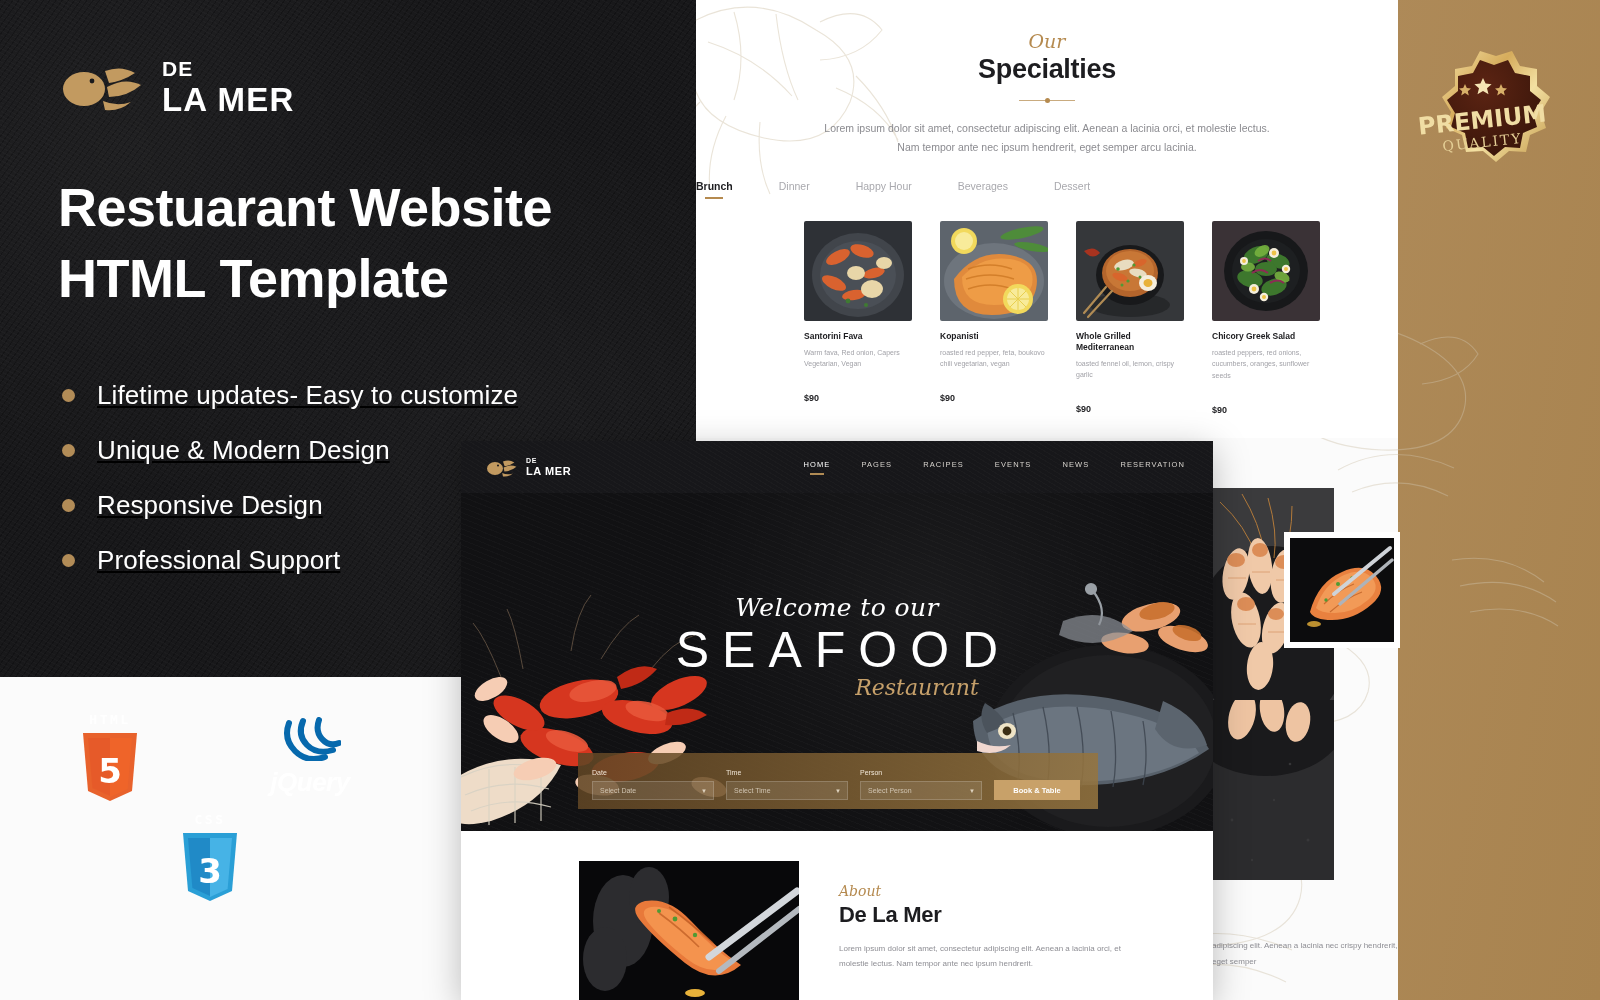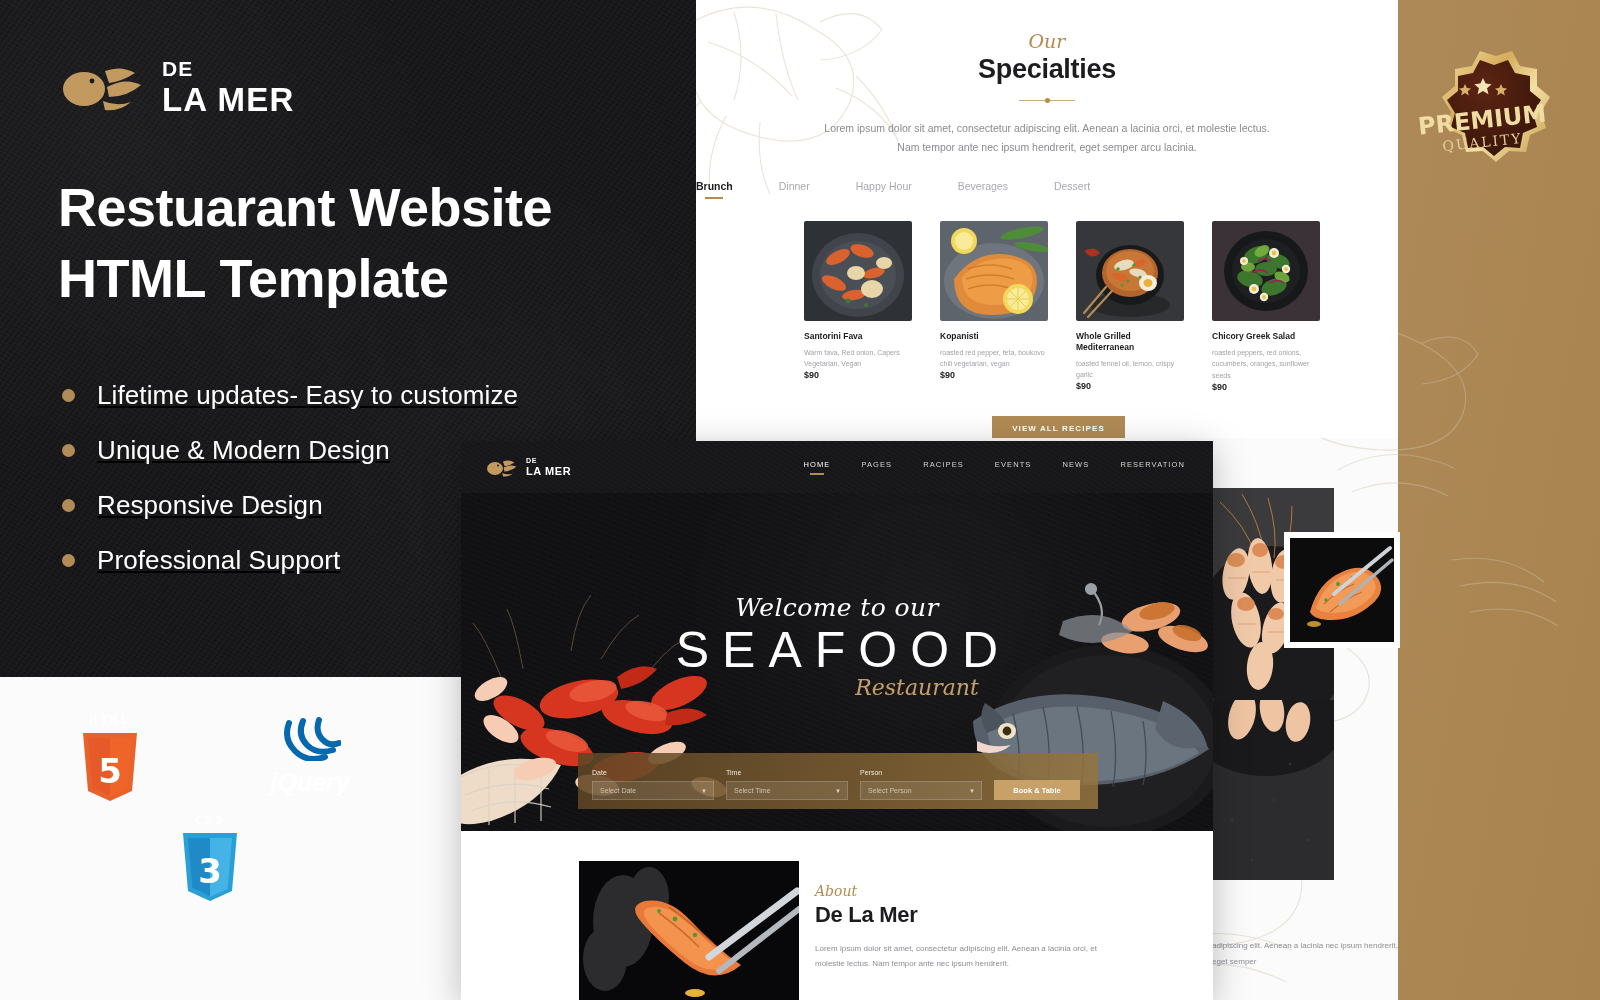--- a/index.html
+++ b/index.html
@@ -79,21 +79,21 @@
   .spec-tabs { margin-top:22px; display:flex; gap:46px; }
   .spec-tab { font-size:10.5px; color:#a9a9ae; position:relative; padding-bottom:7px; cursor:pointer;}
   .spec-tab.active { color:#1d1d20; font-weight:700; }
   .spec-tab.active::after { content:""; position:absolute; left:50%; transform:translateX(-50%); bottom:0; width:18px; height:2px; background:#b58a4f;}
 
   .dish-grid { margin-top:22px; padding:0 108px; display:flex; gap:28px; }
   .dish { width:108px; text-align:left; }
   .dish-photo { width:108px; height:100px; border-radius:2px; overflow:hidden; position:relative;}
   .dish-name { margin-top:10px; font-size:8.5px; font-weight:700; color:#1d1d20; line-height:1.3;}
   .dish-desc { margin-top:5px; font-size:7px; color:#a2a2a8; line-height:1.65;}
-  .dish-price { margin-top:0; font-size:9px; font-weight:700; color:#1d1d20;}
+  .dish-price { margin-top:23px; font-size:9px; font-weight:700; color:#1d1d20;}
   .spec-btn-wrap { margin-top:24px; text-align:center;padding-left:23px; }
   .spec-btn {
     display:inline-block; background:#b08b54; color:#fff; font-size:8px; font-weight:700;
     letter-spacing:1.1px; padding:8px 20px; border:none; cursor:pointer;
   }
 
   
   .shrimp-big { position:absolute; left:1212px; top:488px; width:122px; height:212px; z-index:9; overflow:hidden;}
   .shrimp-tall { position:absolute; left:1212px; top:700px; width:122px; height:180px; z-index:9; overflow:hidden;}
   .shrimp-inset { position:absolute; left:1290px; top:538px; width:104px; height:104px; z-index:12; overflow:hidden; box-shadow:0 0 0 6px #fff;}
@@ -149,21 +149,21 @@
     padding:0 7px; font-size:7px; color:#cfc3b0; position:relative; cursor:pointer;
   }
   .bf-caret { position:absolute; right:6px; font-size:6px; color:#ded2be; }
   .book-btn {
     width:86px; height:20px; background:#c8a169; color:#fff; font-size:7.5px; font-weight:700;
     display:flex; align-items:center; justify-content:center; border:none; cursor:pointer; margin-bottom:0px;
   }
 
   .site-about { height:169px; background:#fff; position:relative; display:flex; padding-top:26px;}
   .about-photo { position:absolute; left:118px; top:30px; width:220px; height:139px; overflow:hidden;}
-  .about-copy { position:absolute; left:354px; top:52px; }
+  .about-copy { position:absolute; left:378px; top:52px; }
   .about-kicker { font-family:"DejaVu Serif",serif; font-style:italic; font-size:14px; color:#b58a4f;}
   .about-title { font-size:22px; font-weight:700; color:#1d1d20; margin-top:3px; letter-spacing:-.3px;}
   .about-text { margin-top:13px; font-size:8px; color:#8e8e94; line-height:1.9; width:290px;}
 
   
   .right-copy { position:absolute; left:1212px; top:938px; width:190px; z-index:7; font-size:8px; color:#8e8e94; line-height:1.95;}
 </style>
 </head>
 <body>
 
@@ -729,13 +729,13 @@
       </svg>
     </div>
     <div class="about-copy">
       <div class="about-kicker">About</div>
       <div class="about-title">De La Mer</div>
       <div class="about-text">Lorem ipsum dolor sit amet, consectetur adipiscing elit. Aenean a lacinia orci, et molestie lectus. Nam tempor ante nec ipsum hendrerit.</div>
     </div>
   </div>
 </section>
 
-<div class="right-copy">adipiscing elit. Aenean a lacinia nec ipsum hendrerit, eget semper</div>
+<div class="right-copy">adipiscing elit. Aenean a lacinia nec crispy hendrerit, eget semper</div>
 
 </body></html>

